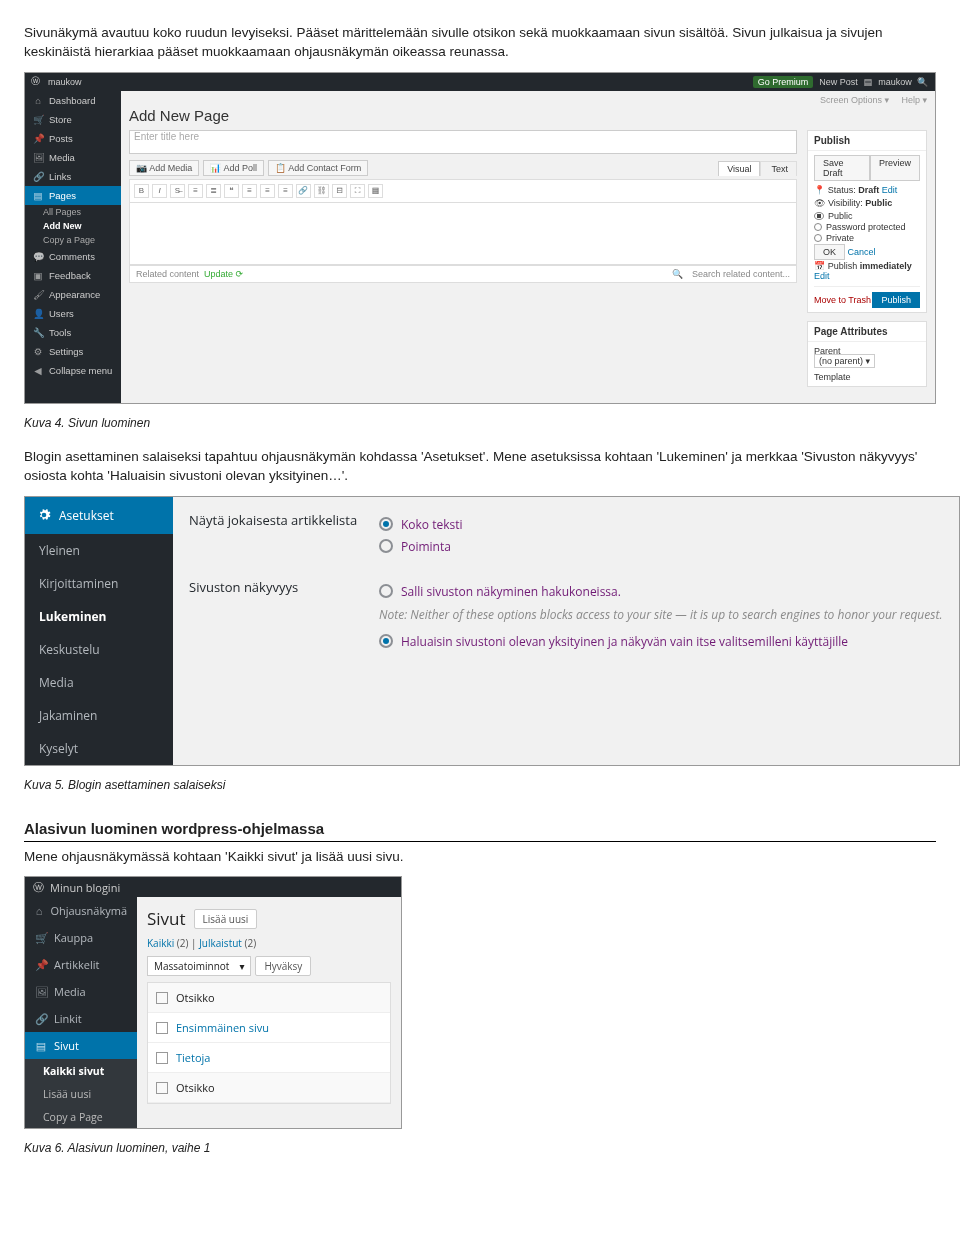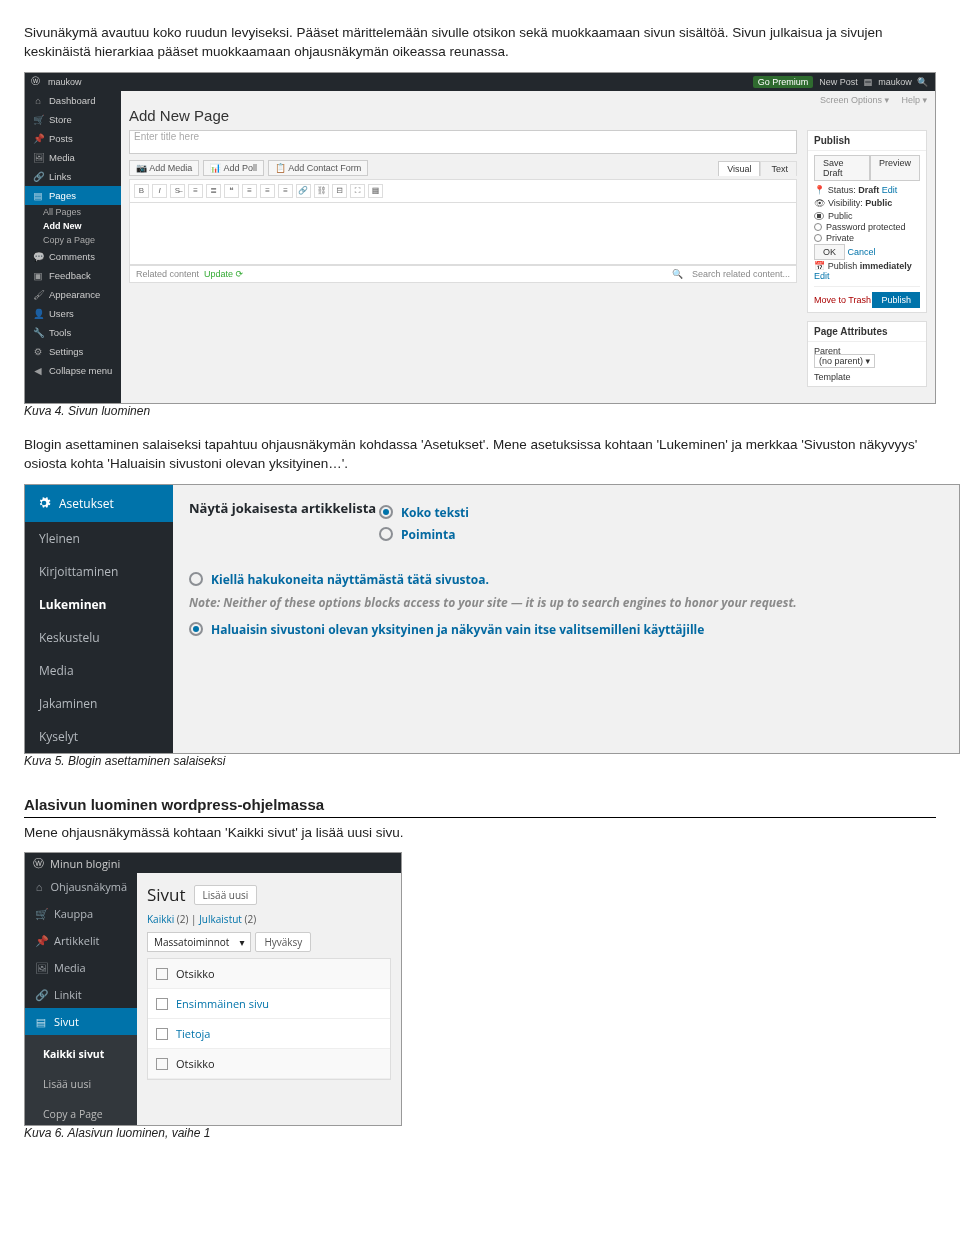--- a/index.html
+++ b/index.html
@@ -1,18 +1,18 @@
 <!DOCTYPE html>
 <html><head>
 <meta charset="utf-8">
 <style>
   * { box-sizing: border-box; }
   body { margin:0; padding:24px 24px 40px 24px; font-family: Arial, Helvetica, sans-serif; font-size:13.5px; color:#222; background:#fff; width:960px; }
   .para { line-height:1.4; }
-  .caption { font-style:italic; font-size:12px; color:#222; margin:0 0 18px 0; }
+  .caption { font-style:italic; font-size:12px; color:#222; margin:12px 0 18px 0; }
   .section-title { font-weight:bold; font-size:15px; margin:28px 0 6px 0; border-bottom:1px solid #000; padding-bottom:4px; }
 
   
   .shot1 { width:912px; border:1px solid #999; font-family:"Helvetica Neue",Arial,sans-serif; font-size:10px; color:#333; background:#f1f1f1; margin-top:10px; }
   .shot1 .adminbar { background:#23282d; height:18px; display:flex; align-items:center; color:#ccc; font-size:9px; padding:0 6px; gap:8px; }
   .shot1 .adminbar .right { margin-left:auto; display:flex; gap:6px; align-items:center; }
   .shot1 .chip { background:#2f6b2f; color:#fff; padding:1px 5px; border-radius:2px; }
   .shot1 .body { display:flex; }
   .shot1 .side { background:#23282d; color:#ccc; width:96px; font-size:9.5px; }
   .shot1 .side .item { padding:4px 8px; display:flex; gap:6px; align-items:center; }
@@ -48,37 +48,37 @@
   .shot1 .trash { color:#a00; }
   .shot1 .sel { border:1px solid #ccc; padding:1px 4px; }
 
   
   .shot2 { width:936px; border:1px solid #999; font-family:"Open Sans",Arial,sans-serif; background:#f1f1f1; display:flex; margin-top:10px; font-size:12px; }
   .shot2 .side { width:148px; background:#23282d; color:#eee; }
   .shot2 .side .hdr { background:#0073aa; padding:10px 12px; color:#fff; display:flex; gap:8px; align-items:center; }
   .shot2 .side .hdr .gear { width:14px; height:14px; }
   .shot2 .side .it { padding:8px 14px; color:#b4b9be; font-size:12px; }
   .shot2 .side .it.active { color:#fff; font-weight:bold; }
-  .shot2 .main { flex:1; background:#f1f1f1; padding:14px 16px;font-weight:bold; }
+  .shot2 .main { flex:1; background:#f1f1f1; padding:14px 16px; }
   .shot2 .row { display:flex; margin-bottom:18px; }
   .shot2 .lbl { width:190px; color:#23282d; font-size:13px; }
   .shot2 .opts { flex:1; }
-  .shot2 .o { display:flex; align-items:center; gap:8px; margin:5px 0; color:#0369a1; }
+  .shot2 .o { display:flex; align-items:center; gap:8px; margin:5px 0; color:#701a75; }
   .shot2 .o .r { width:14px; height:14px; border:2px solid #8c8f94; border-radius:50%; display:flex; align-items:center; justify-content:center; }
   .shot2 .o .r.sel::after { content:""; width:6px; height:6px; background:#0073aa; border-radius:50%; display:block; }
   .shot2 .note { font-style:italic; font-size:12px; color:#8a8a8a; margin:6px 0 10px 0; }
 
   
   .shot3 { width:378px; border:1px solid #999; font-family:"Open Sans",Arial,sans-serif; background:#fff; display:flex; margin-top:10px; font-size:11px; }
   .shot3 .side { width:112px; background:#23282d; color:#eee; font-size:11px; }
   .shot3 .bar { height:20px; background:#23282d; display:flex; align-items:center; padding:0 8px; gap:6px; color:#ccc; }
   .shot3 .wrap { display:flex; }
   .shot3 .side .it { padding:6px 10px; display:flex; gap:7px; align-items:center; color:#b4b9be; }
   .shot3 .side .it.cur { background:#0073aa; color:#fff; }
-  .shot3 .side .sub { padding:12px 10px 4px 18px; color:#bbb; background:#32373c; font-size:10.5px; }
+  .shot3 .side .sub { padding:5px 10px 4px 18px; color:#bbb; background:#32373c; font-size:10.5px; }
   .shot3 .side .sub.active { color:#fff; font-weight:bold; }
   .shot3 .main { flex:1; background:#f1f1f1; padding:8px 10px; }
   .shot3 h2 { font-size:17px; font-weight:normal; margin:2px 0 6px 0; display:flex; gap:8px; align-items:center; }
   .shot3 .addbtn { border:1px solid #ccc; border-radius:2px; padding:2px 8px; font-size:10px; color:#555; background:#fff; }
   .shot3 .filters { font-size:10px; color:#555; }
   .shot3 .filters .lk { color:#0073aa; }
   .shot3 .bulk { margin:6px 0; display:flex; gap:4px; align-items:center; }
   .shot3 .selbox { border:1px solid #ccc; padding:2px 6px; font-size:10px; background:#fff; display:flex; gap:10px; align-items:center; }
   .shot3 .tbl { border:1px solid #ddd; background:#fff; }
   .shot3 .tr { display:flex; align-items:center; gap:8px; border-bottom:1px solid #eee; padding:7px 8px; }
@@ -296,24 +296,25 @@
             <span class="r sel"></span>
             <span>Koko teksti</span>
           </div>
         <div class="o">
             <span class="r"></span>
             <span>Poiminta</span>
           </div>
       </div>
     </div>
     <div class="row">
+      <div class="lbl">Sivuston näkyvyys</div>
       <div class="opts">
         <div class="o">
             <span class="r"></span>
-            <span>Kiellä hakukoneita näyttämästä tätä sivustoa.</span>
+            <span>Salli sivuston näkyminen hakukoneissa.</span>
           </div>
         <div class="note">Note: Neither of these options blocks access to your site — it is up to search engines to honor your request.</div>
         <div class="o">
             <span class="r sel"></span>
             <span>Haluaisin sivustoni olevan yksityinen ja näkyvän vain itse valitsemilleni käyttäjille</span>
           </div>
       </div>
     </div>
   </div>
 </div>

